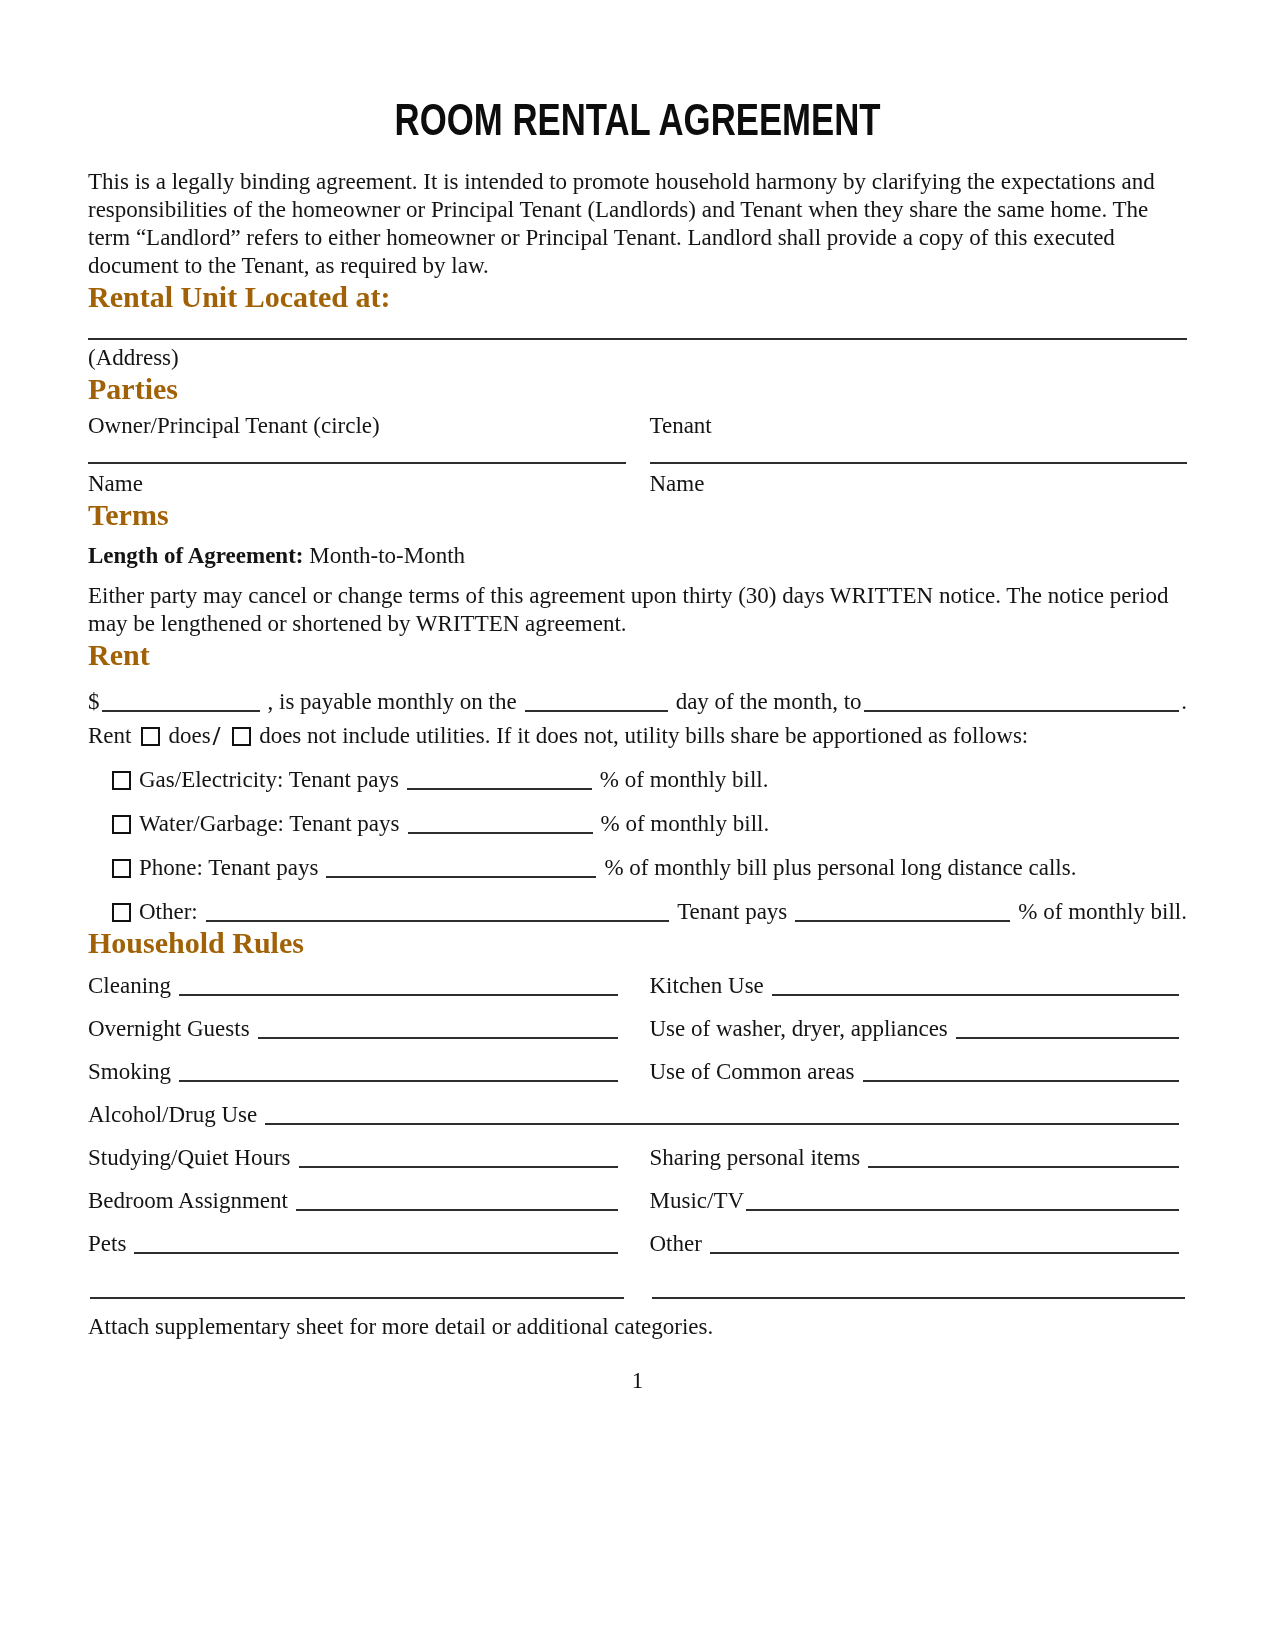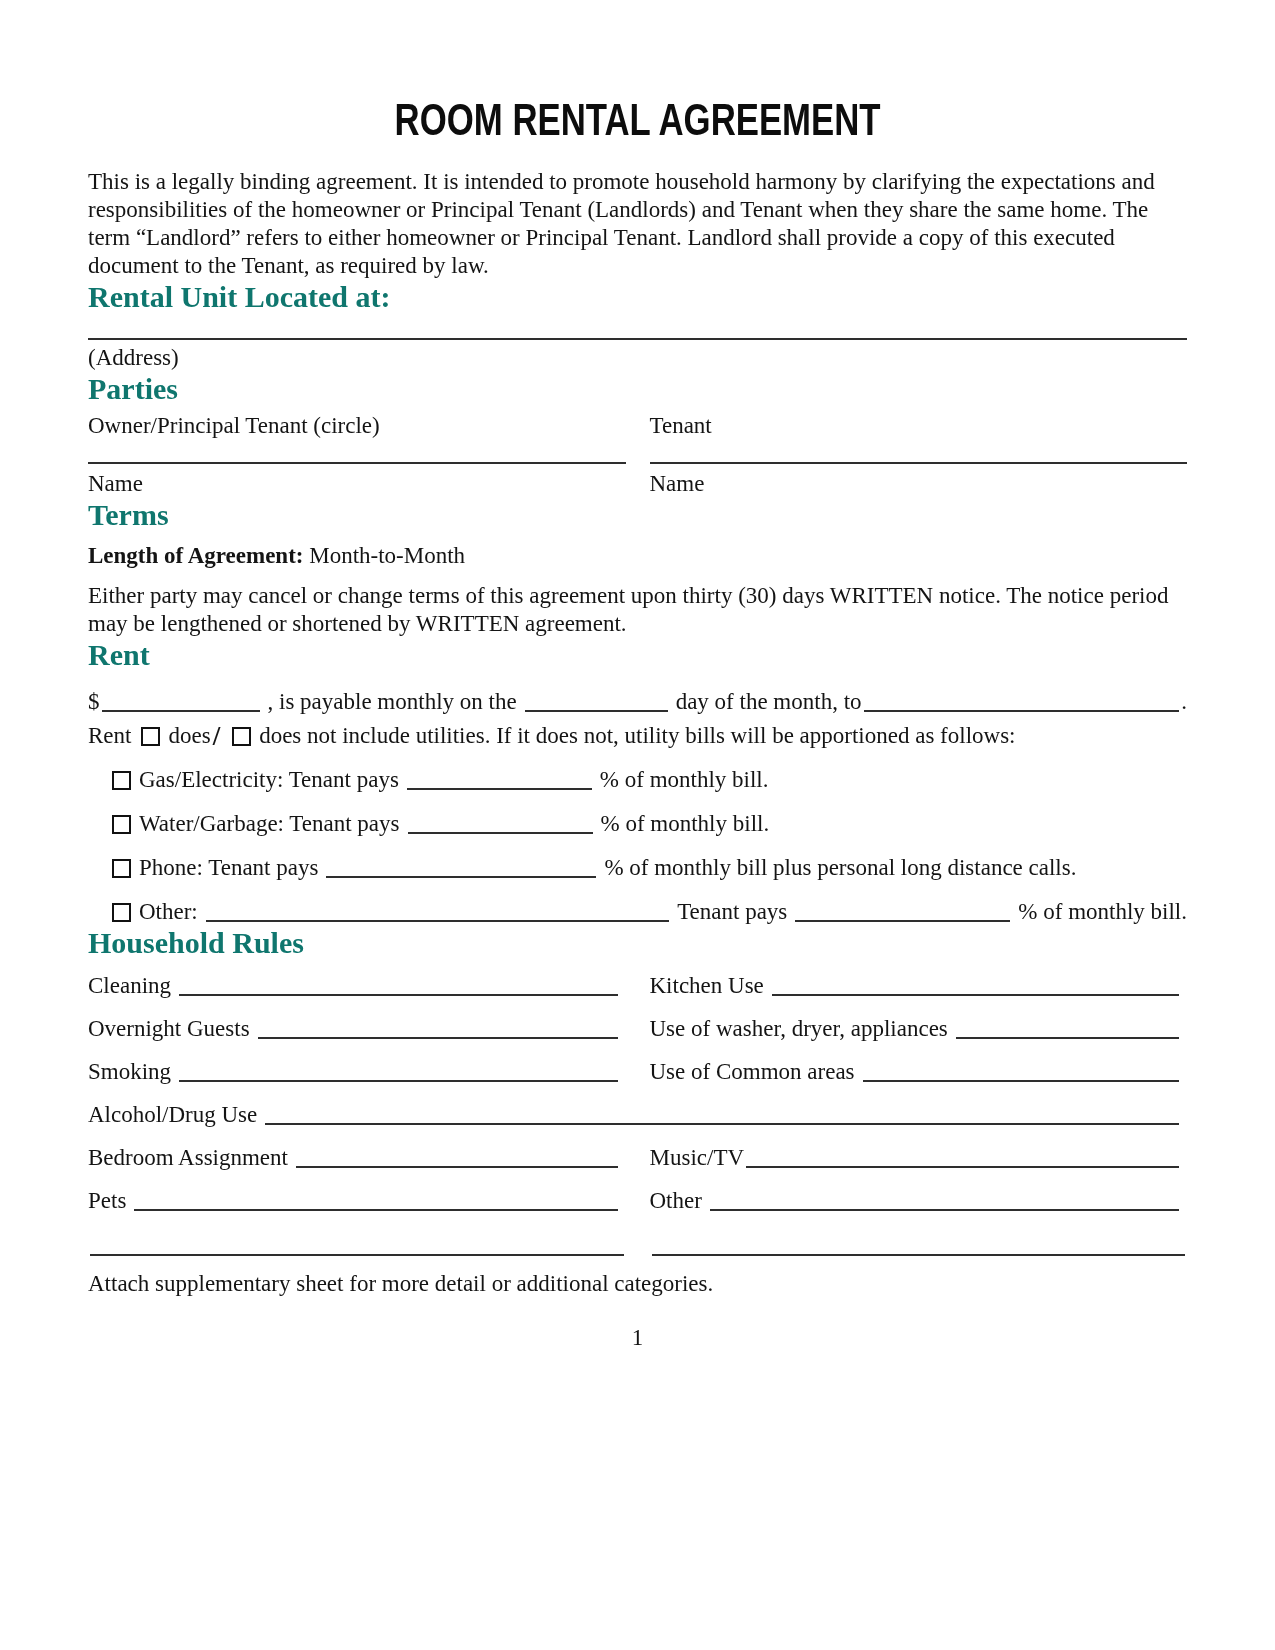--- a/index.html
+++ b/index.html
@@ -10,21 +10,21 @@
     font-family:"Liberation Serif","DejaVu Serif",serif;
     font-size:23px; line-height:28px; color:#141414;
   }
   h1.title {
     margin:0; text-align:center;
     font-family:"Liberation Sans","DejaVu Sans",sans-serif;
     font-weight:bold; font-size:44px; line-height:44px; color:#0d0d0d;
   }
   h1.title .squeeze { display:inline-block; transform:scaleX(0.79); transform-origin:center; white-space:nowrap; }
   h2.sect {
-    margin:0; font-weight:bold; font-size:30px; line-height:34px; color:#0f766e;
+    margin:0; font-weight:bold; font-size:30px; line-height:34px; color:#a16207;
     font-family:"Liberation Serif","DejaVu Serif",serif;
   }
   p { margin:0; }
   .intro { margin-top:26px; }
   .mt-rental { margin-top:30px; }
   .mt-parties { margin-top:32px; }
   .mt-terms { margin-top:64px; }
   .mt-rent { margin-top:30px; }
   .mt-rules { margin-top:38px; }
 
@@ -118,21 +118,21 @@
       <span class="lbl">day of the month, to</span>
       <span class="fill grow ml0 mr0"></span>
       <span class="lbl">.</span>
   </div>
   <div class="util-row">
     <span class="lbl">Rent</span>
     <span class="checkbox"></span>
     <span class="lbl">does</span>
     <span class="lbl slash">/</span>
     <span class="checkbox"></span>
-    <span class="lbl">does not include utilities.  If it does not, utility bills will be apportioned as follows:</span>
+    <span class="lbl">does not include utilities.  If it does not, utility bills share be apportioned as follows:</span>
   </div>
 
   <div class="fillrow cbrow">
     <span class="checkbox"></span>
     <span class="lbl">Gas/Electricity: Tenant pays</span>
     <span class="fill w185"></span>
     <span class="lbl">% of monthly bill.</span>
   </div>
   <div class="fillrow cbrow">
     <span class="checkbox"></span>
@@ -189,20 +189,30 @@
         </div>
     </div>
     <div class="twocol">
       <div class="col">
           <span class="lbl">Alcohol/Drug Use</span>
           <span class="fill grow"></span>
         </div>
     </div>
     <div class="twocol">
       <div class="col">
+          <span class="lbl">Studying/Quiet Hours</span>
+          <span class="fill grow"></span>
+        </div>
+      <div class="col">
+          <span class="lbl">Sharing personal items</span>
+          <span class="fill grow"></span>
+        </div>
+    </div>
+    <div class="twocol">
+      <div class="col">
           <span class="lbl">Bedroom Assignment</span>
           <span class="fill grow"></span>
         </div>
       <div class="col">
           <span class="lbl">Music/TV</span>
           <span class="fill grow ml0"></span>
         </div>
     </div>
     <div class="twocol">
       <div class="col">

